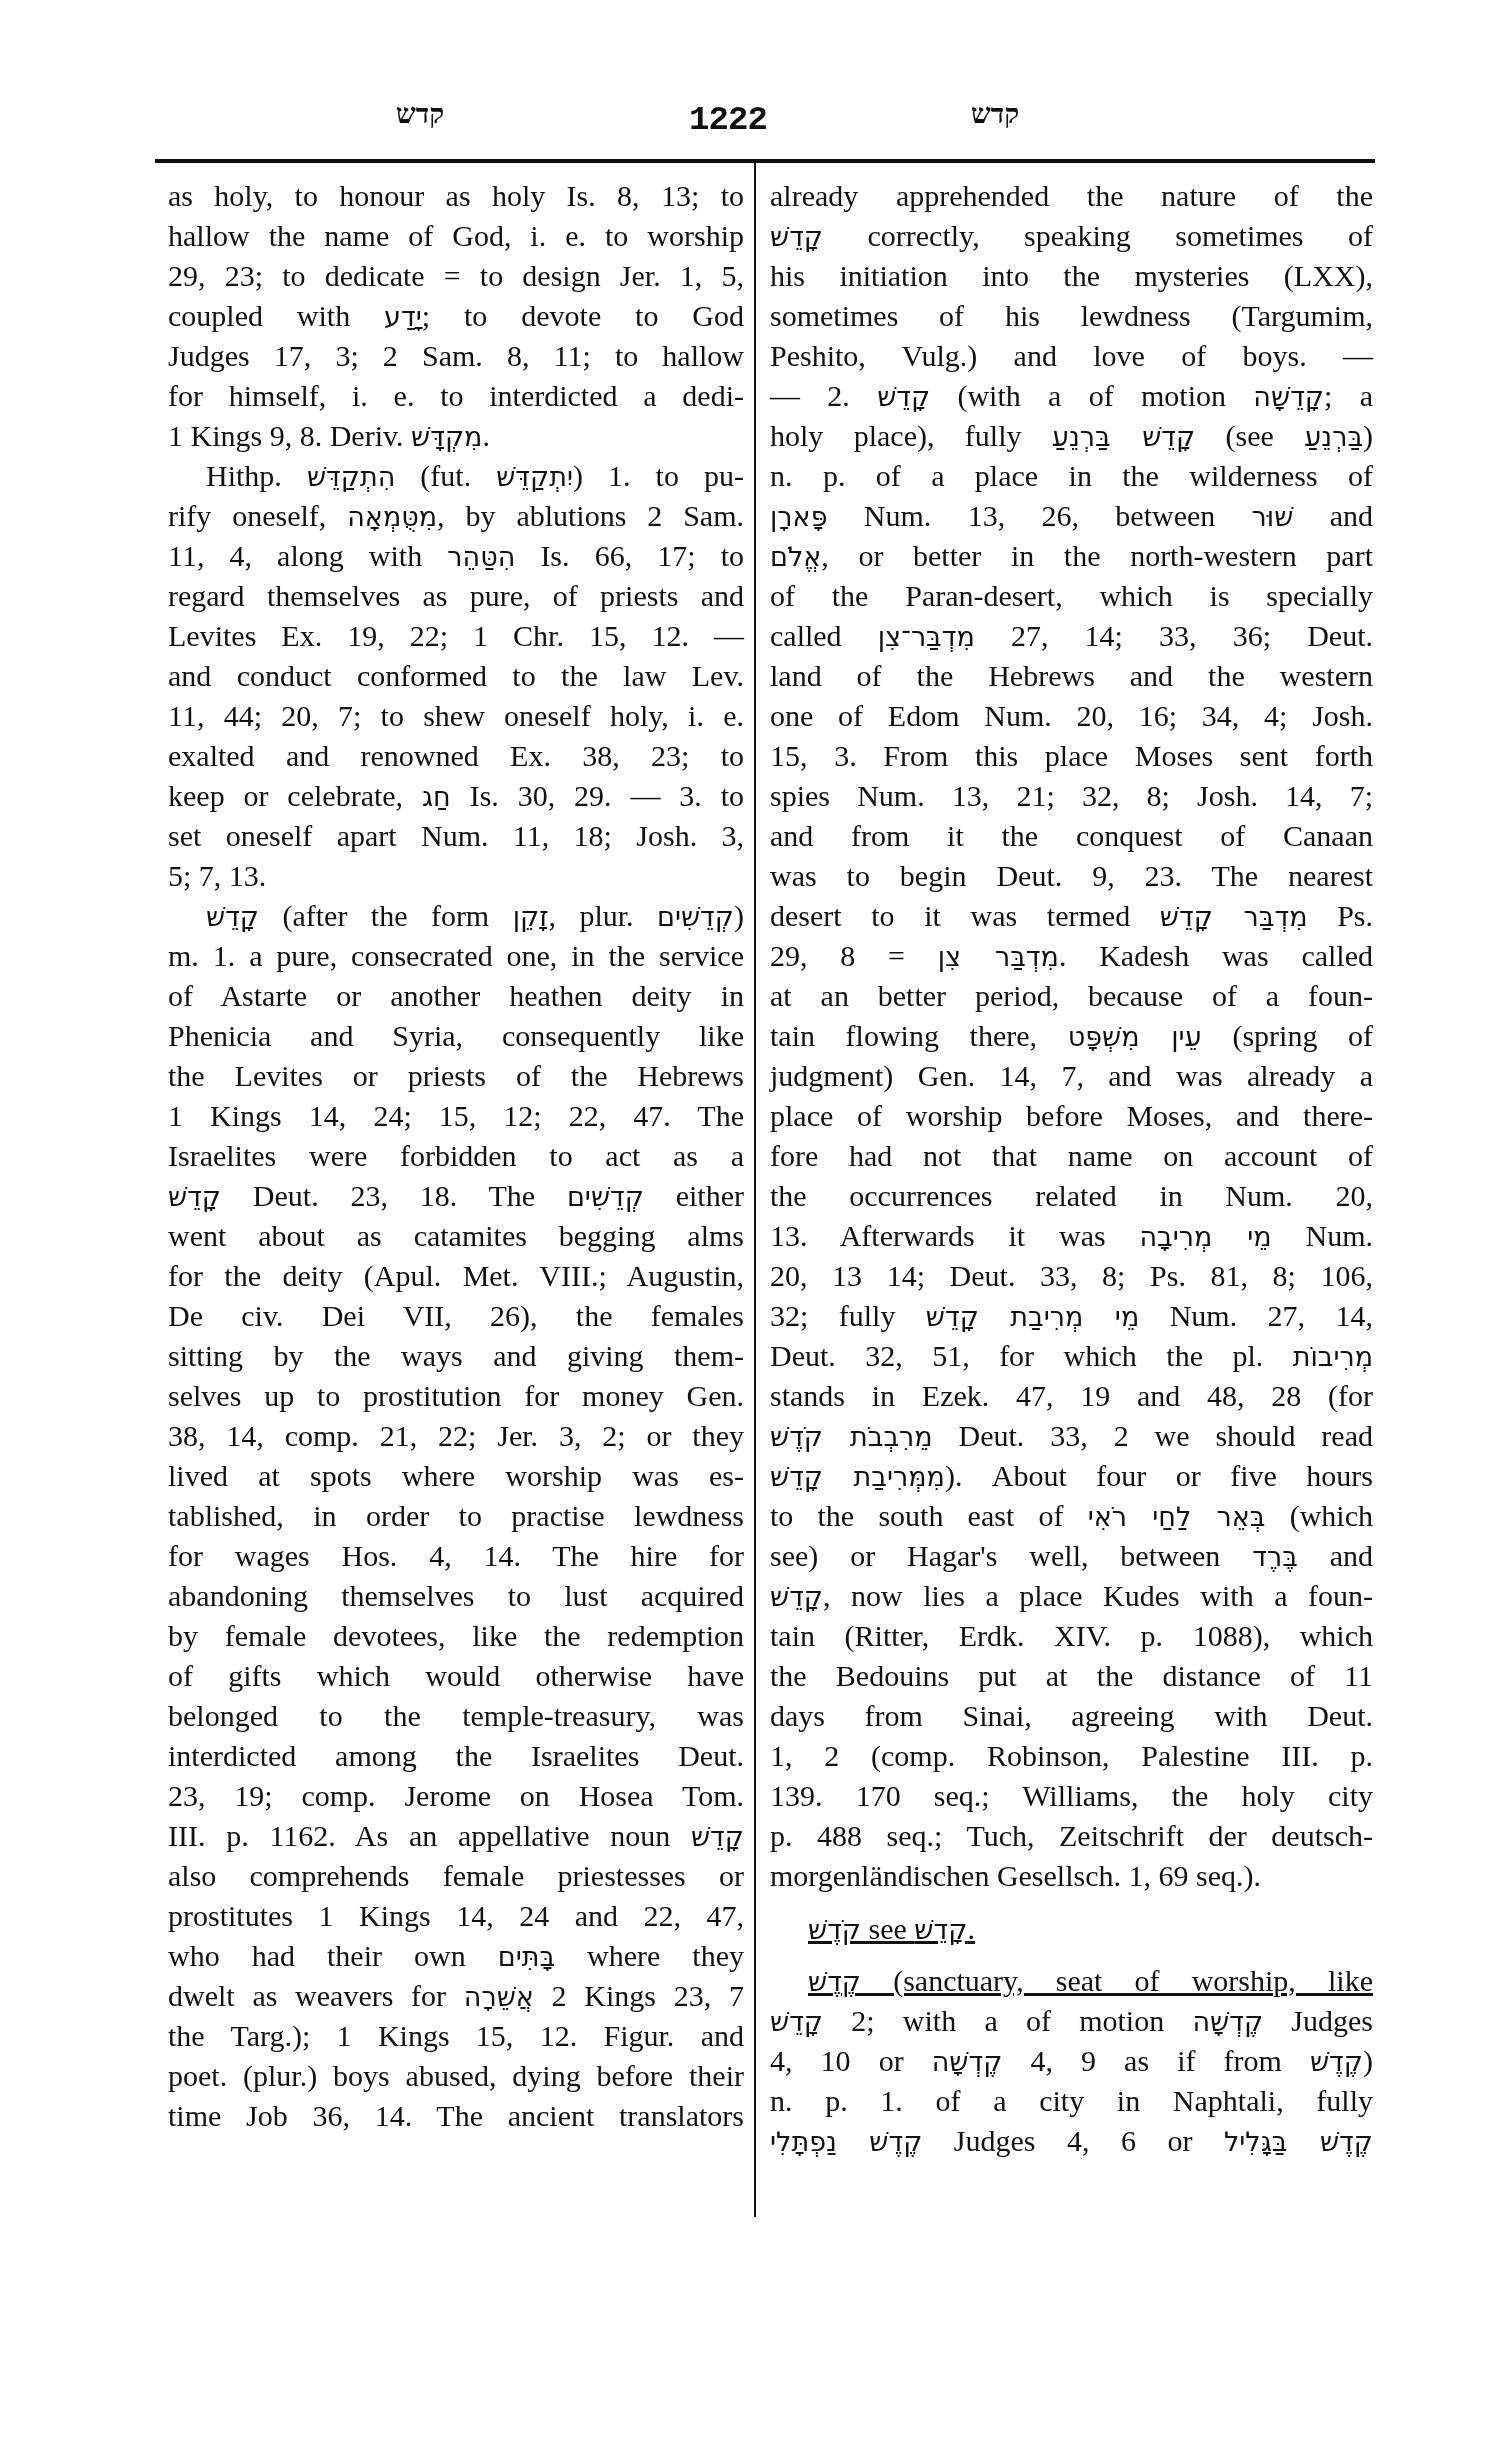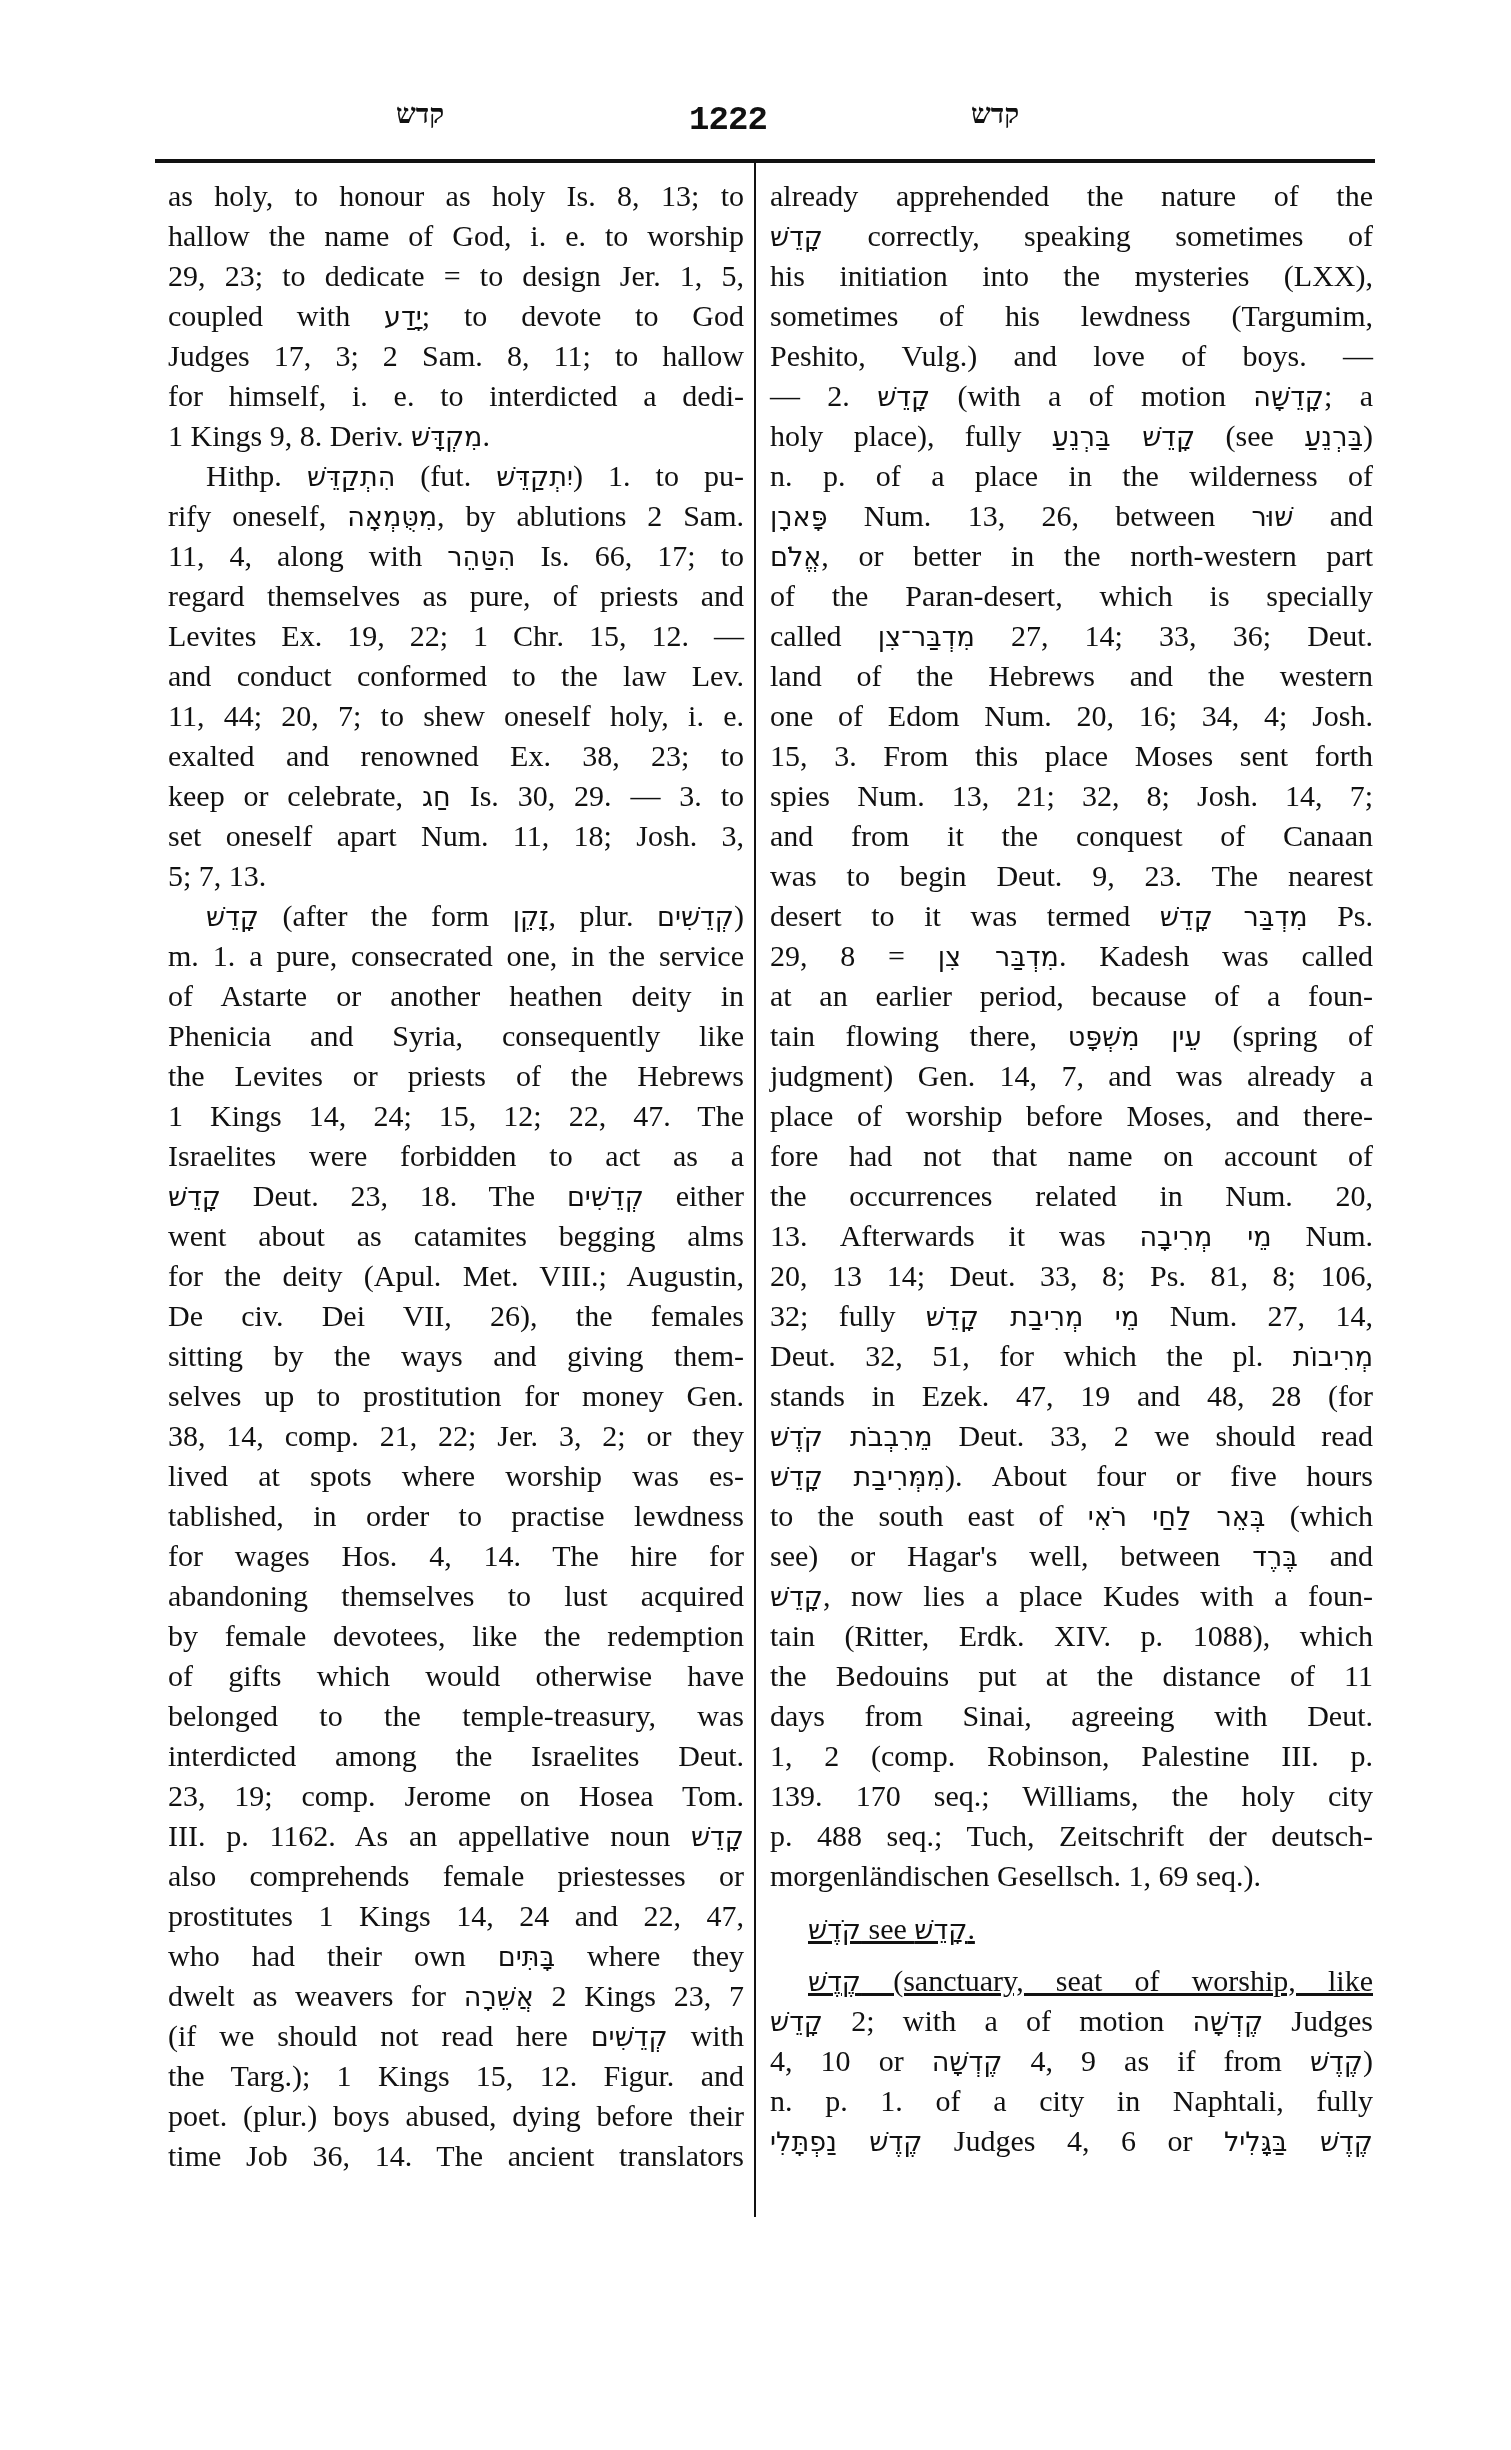--- a/index.html
+++ b/index.html
@@ -87,21 +87,20 @@
     <span class="line">by female devotees, like the redemption</span>
     <span class="line">of gifts which would otherwise have</span>
     <span class="line">belonged to the temple-treasury, was</span>
     <span class="line">interdicted among the Israelites Deut.</span>
     <span class="line">23, 19; comp. Jerome on Hosea Tom.</span>
     <span class="line">III. p. 1162. As an appellative noun <span class="heb">קָדֵשׁ</span></span>
     <span class="line">also comprehends female priestesses or</span>
     <span class="line">prostitutes 1 Kings 14, 24 and 22, 47,</span>
     <span class="line">who had their own <span class="heb">בָּתִּים</span> where they</span>
     <span class="line">dwelt as weavers for <span class="heb">אֲשֵׁרָה</span> 2 Kings 23, 7</span>
-    <span class="line">(if we should not read here <span class="heb">קְדֵשִׁים</span> with</span>
     <span class="line">the Targ.); 1 Kings 15, 12. Figur. and</span>
     <span class="line">poet. (plur.) boys abused, dying before their</span>
     <span class="line">time Job 36, 14. The ancient translators</span>
   </div>
 <div class="col right" id="right-col">
     <span class="line">already apprehended the nature of the</span>
     <span class="line"><span class="heb">קָדֵשׁ</span> correctly, speaking sometimes of</span>
     <span class="line">his initiation into the mysteries (LXX),</span>
     <span class="line">sometimes of his lewdness (Targumim,</span>
     <span class="line">Peshito, Vulg.) and love of boys. —</span>
@@ -113,21 +112,21 @@
     <span class="line">of the Paran-desert, which is specially</span>
     <span class="line">called <span class="heb">מִדְבַּר־צִן</span> 27, 14; 33, 36; Deut.</span>
     <span class="line">land of the Hebrews and the western</span>
     <span class="line">one of Edom Num. 20, 16; 34, 4; Josh.</span>
     <span class="line">15, 3. From this place Moses sent forth</span>
     <span class="line">spies Num. 13, 21; 32, 8; Josh. 14, 7;</span>
     <span class="line">and from it the conquest of Canaan</span>
     <span class="line">was to begin Deut. 9, 23. The nearest</span>
     <span class="line">desert to it was termed <span class="heb">מִדְבַּר קָדֵשׁ</span> Ps.</span>
     <span class="line">29, 8 = <span class="heb">מִדְבַּר צִן</span>. Kadesh was called</span>
-    <span class="line">at an earlier period, because of a foun-</span>
+    <span class="line">at an better period, because of a foun-</span>
     <span class="line">tain flowing there, <span class="heb">עֵין מִשְׁפָּט</span> (spring of</span>
     <span class="line">judgment) Gen. 14, 7, and was already a</span>
     <span class="line">place of worship before Moses, and there-</span>
     <span class="line">fore had not that name on account of</span>
     <span class="line">the occurrences related in Num. 20,</span>
     <span class="line">13. Afterwards it was <span class="heb">מֵי מְרִיבָה</span> Num.</span>
     <span class="line">20, 13 14; Deut. 33, 8; Ps. 81, 8; 106,</span>
     <span class="line">32; fully <span class="heb">מֵי מְרִיבַת קָדֵשׁ</span> Num. 27, 14,</span>
     <span class="line">Deut. 32, 51, for which the pl. <span class="heb">מְרִיבוֹת</span></span>
     <span class="line">stands in Ezek. 47, 19 and 48, 28 (for</span>

